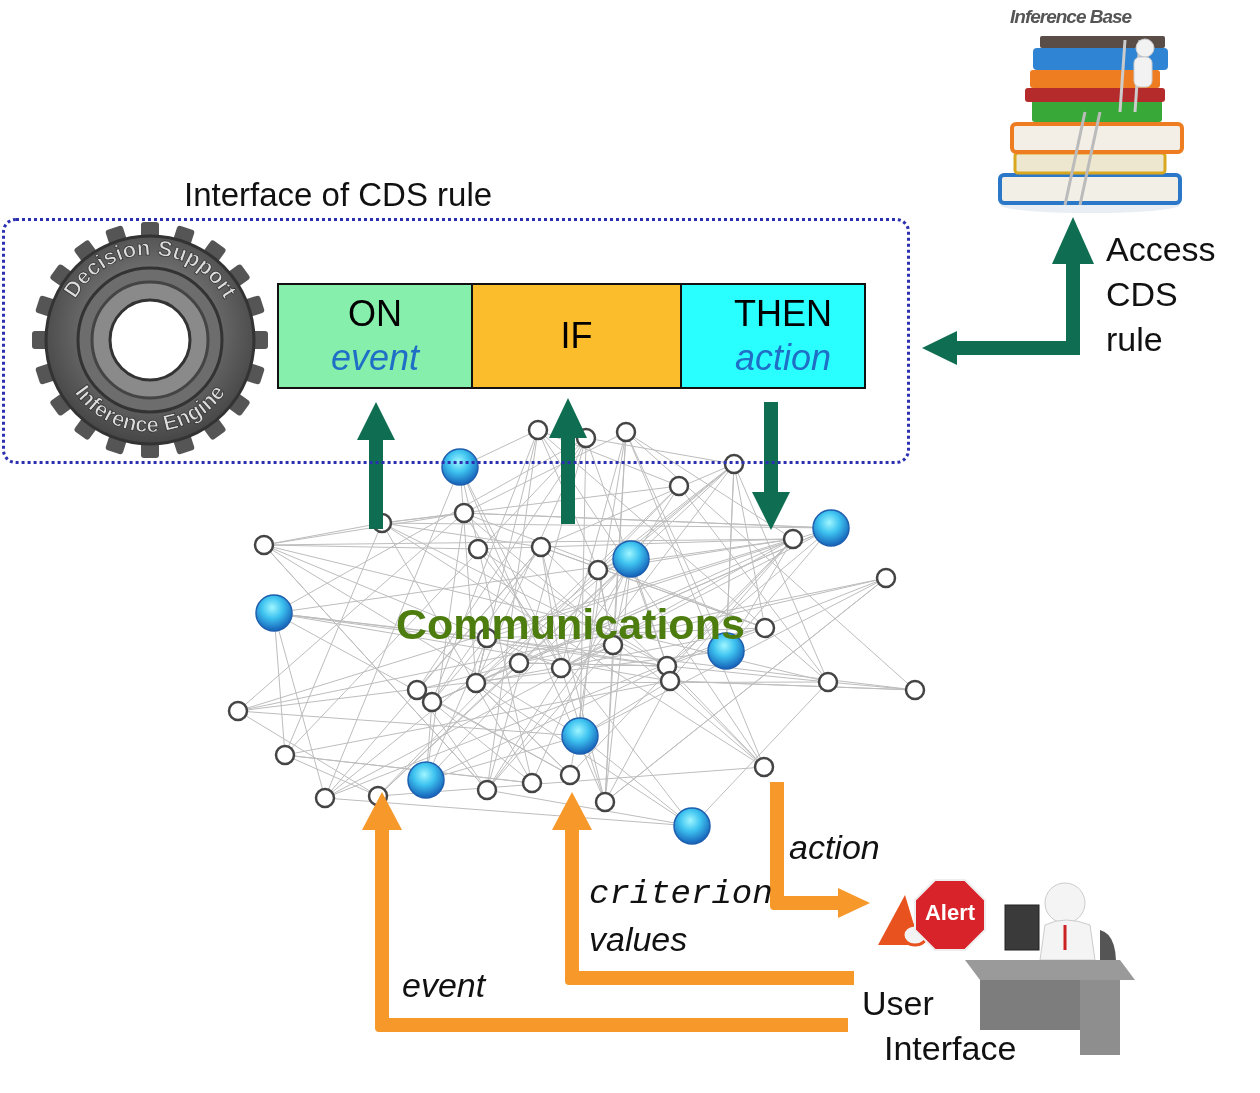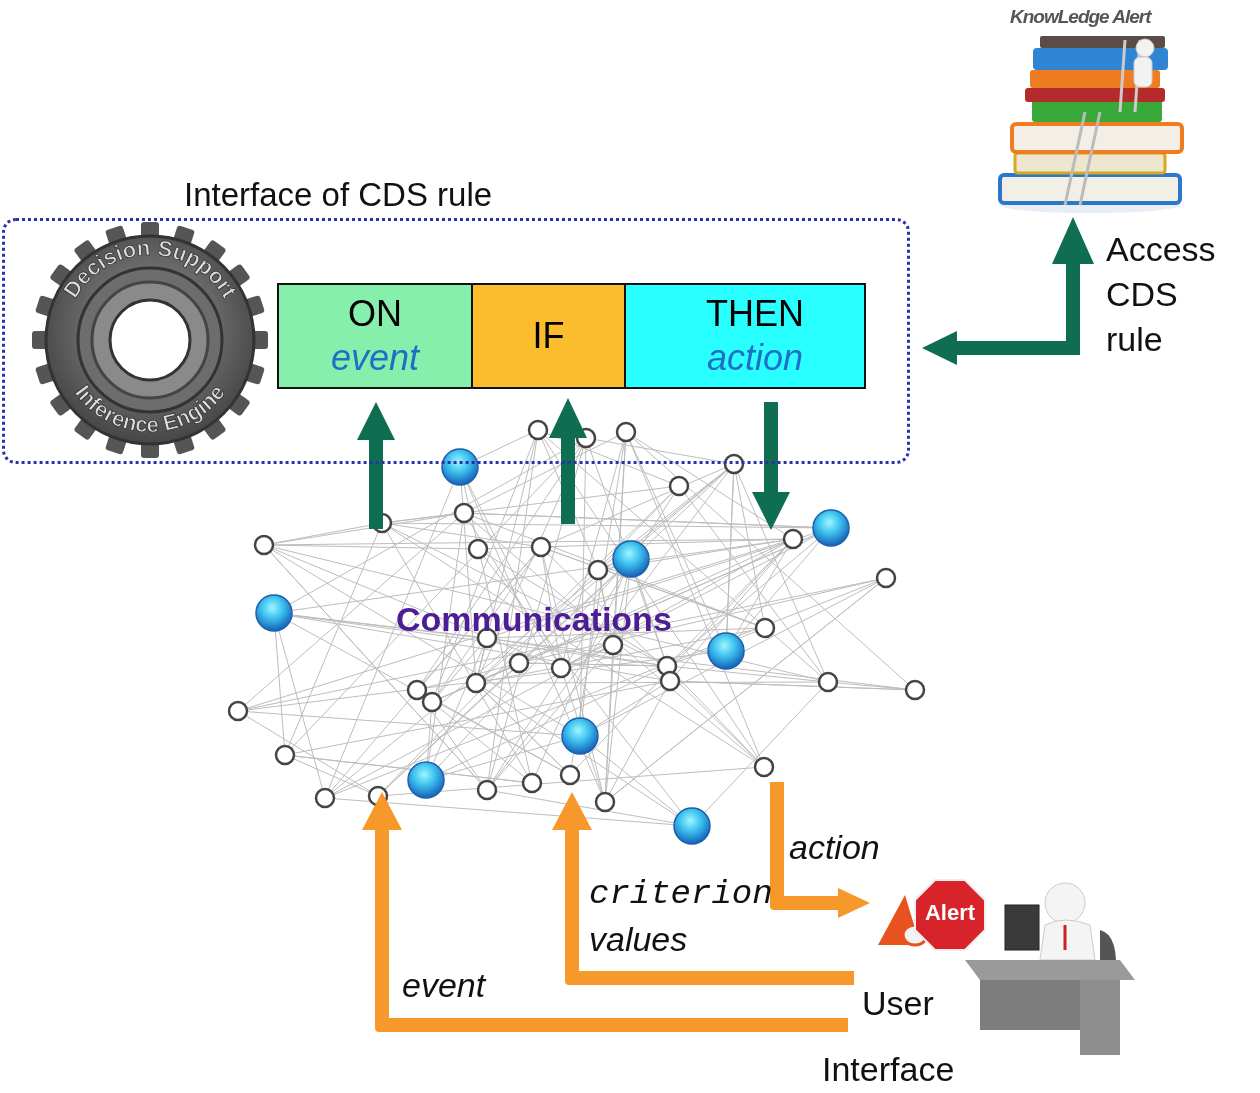--- a/index.html
+++ b/index.html
@@ -10,25 +10,25 @@
   #exec-box { left:2px; top:218px; width:908px; height:246px;
               border:3px dotted #2b2fb0; border-radius:14px; box-sizing:border-box; }
   #rule-bar { left:277px; top:283px; width:589px; height:106px; display:flex;
               border:2px solid #111; box-sizing:border-box; }
   .cell { display:flex; flex-direction:column; align-items:center; justify-content:center;
           border-right:2px solid #111; box-sizing:border-box; }
   .cell:last-child { border-right:none;padding-left:20px; }
   .cell .kw { font-size:36px; color:#000; line-height:44px; }
   .cell .sub { font-size:36px; color:#1f6fc7; font-style:italic; line-height:44px; }
   #cell-on { width:194px; background:#86efac; }
-  #cell-if { width:153px; background:#fbbd2c; }
+  #cell-if { width:209px; background:#fbbd2c; }
   #cell-then { flex:1; background:#2affff; }
   .lbl { font-size:34px; color:#111; line-height:45px; }
   .ital { font-style:italic; }
-  #comm-label { left:396px; top:600px; font-size:34px; font-weight:bold; color:#4c1d95; }
+  #comm-label { left:396px; top:600px; font-size:43px; font-weight:bold; color:#4d7c0f; }
   svg { position:absolute; left:0; top:0; }
 </style>
 </head>
 <body>
 
 <svg id="diagram-svg" width="1260" height="1093" viewBox="0 0 1260 1093">
   <defs>
     <radialGradient id="blueBall" cx="45%" cy="35%" r="65%">
       <stop offset="0%" stop-color="#9ff6ff"></stop>
       <stop offset="45%" stop-color="#3ec3f0"></stop>
@@ -362,26 +362,26 @@
   </div>
   <div id="cell-if" class="cell">
     <span class="kw">IF</span>
   </div>
   <div id="cell-then" class="cell">
     <span class="kw">THEN</span>
     <span class="sub">action</span>
   </div>
 </div>
 
-<div class="abs" style="left:1010px;top:6px;font-size:19px;font-weight:bold;color:#555;font-style:italic;letter-spacing:-1px;">KnowLedge Alert</div>
+<div class="abs" style="left:1010px;top:6px;font-size:19px;font-weight:bold;color:#555;font-style:italic;letter-spacing:-1px;">Inference Base</div>
 
 <div class="abs lbl" style="left:1106px;top:227px;">Access</div>
 <div class="abs lbl" style="left:1106px;top:272px;">CDS</div>
 <div class="abs lbl" style="left:1106px;top:317px;">rule</div>
 
 <div id="comm-label" class="abs">Communications</div>
 
 <div class="abs lbl ital" style="left:789px;top:825px;">action</div>
 <div class="abs lbl ital" style="left:589px;top:872px;font-family:Liberation Mono, monospace;">criterion</div>
 <div class="abs lbl ital" style="left:589px;top:917px;">values</div>
 <div class="abs lbl ital" style="left:402px;top:963px;">event</div>
 <div class="abs lbl" style="left:862px;top:981px;">User</div>
-<div class="abs lbl" style="left:822px;top:1026px;margin-top:21px;">Interface</div>
+<div class="abs lbl" style="left:884px;top:1026px;">Interface</div>
 
 </body></html>

